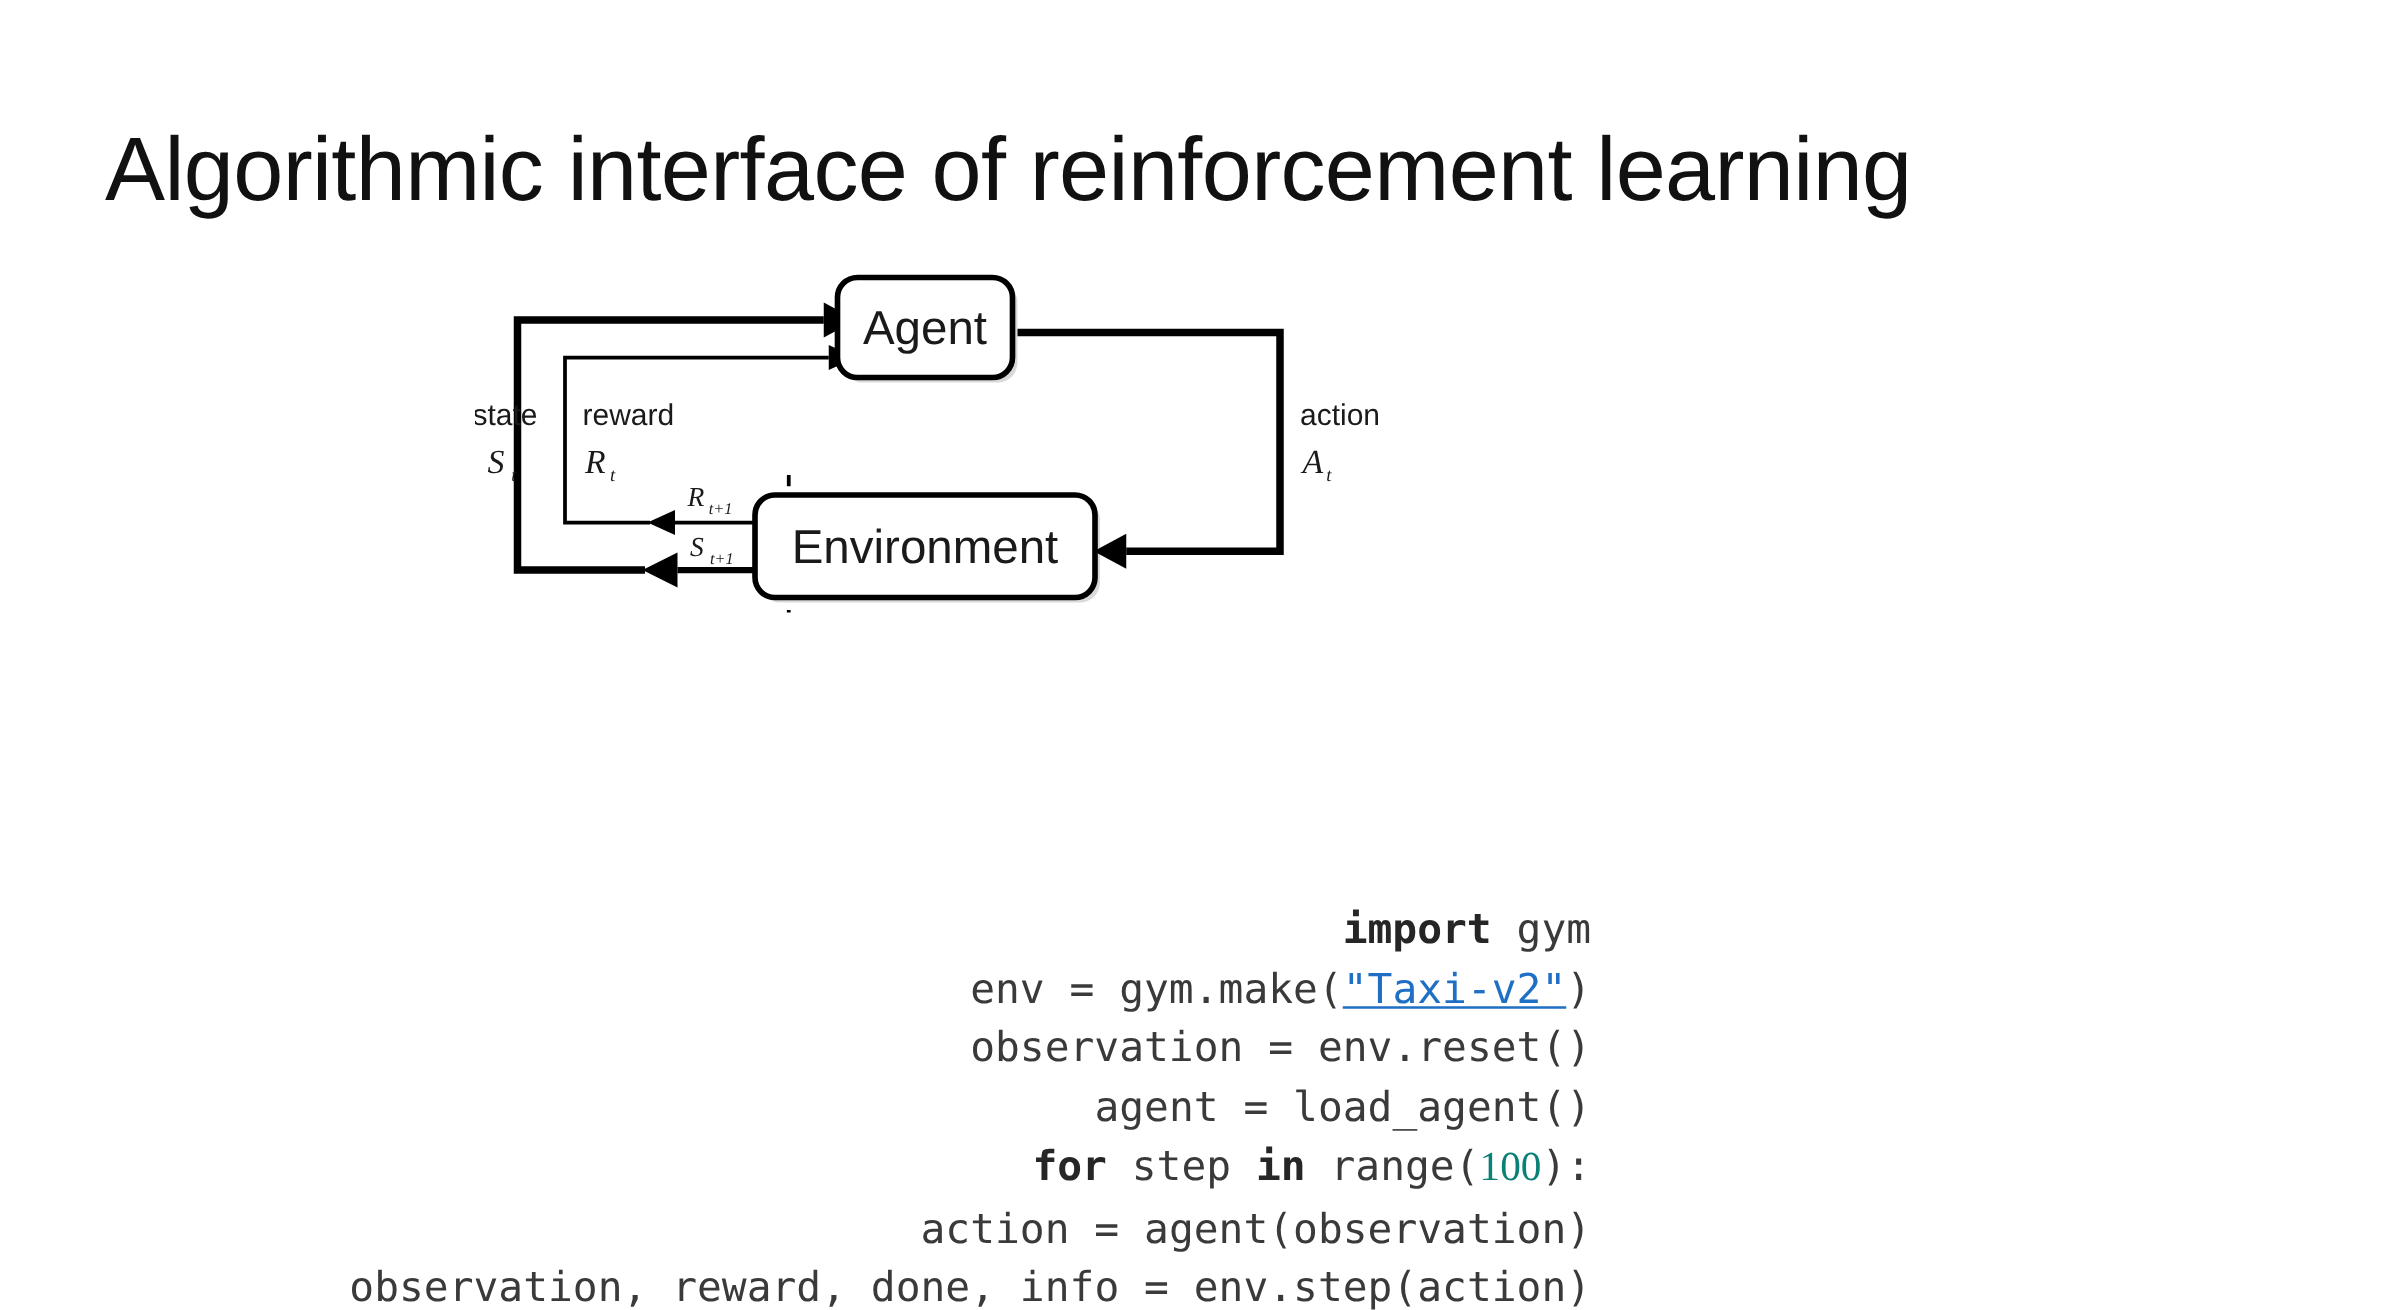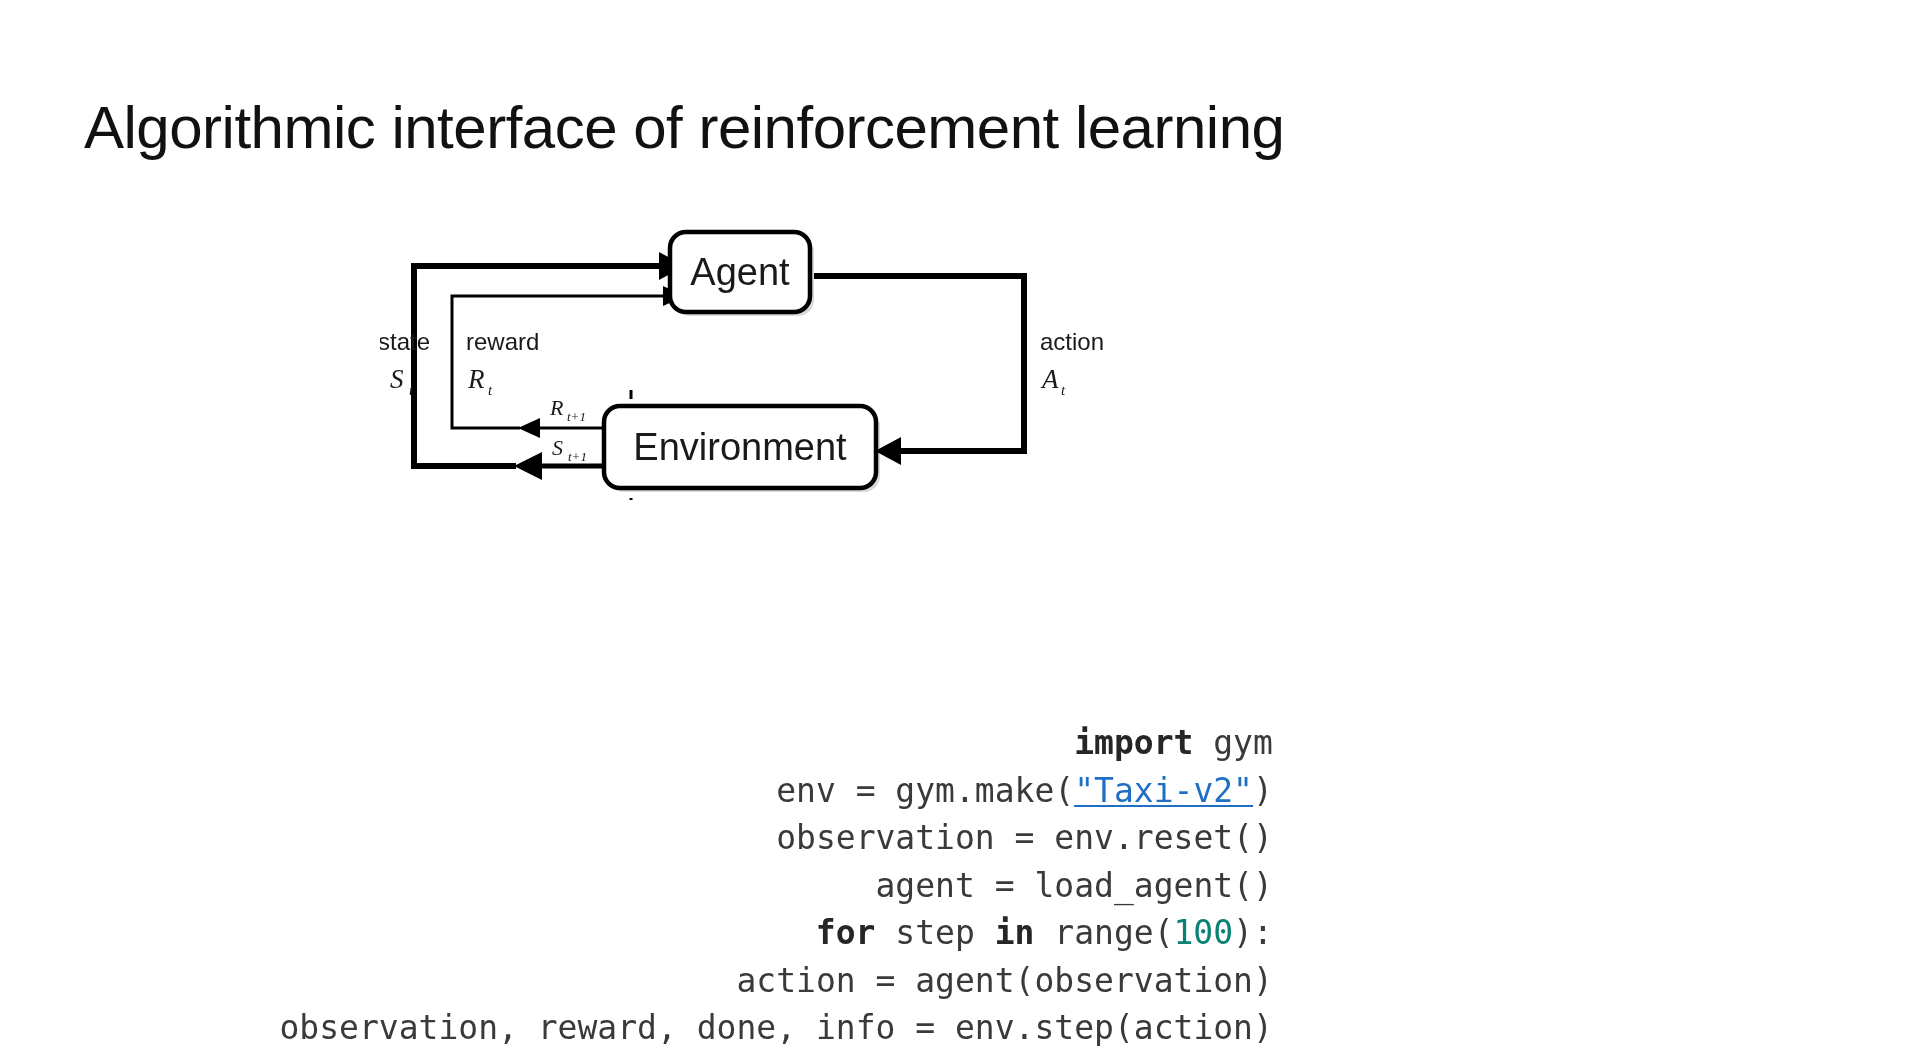--- a/index.html
+++ b/index.html
@@ -18,32 +18,32 @@
   }
 
   
   #slide-title {
     position: absolute;
     left: 84px;
     top: 36px;
     width: 1760px;
     font-family: "Liberation Sans", sans-serif;
     font-weight: 400;
-    font-size: 60px;
+    font-size: 72px;
     line-height: 104px;
     letter-spacing: -0.5px;
     color: #111111;
     white-space: nowrap;
   }
 
   
   #rl-diagram {
     position: absolute;
     left: 380px;
-    top: 210px;
+    top: 200px;
     width: 800px;
     height: 320px;
   }
   #rl-diagram svg {
     display: block;
   }
   .diagram-text {
     font-family: "Liberation Sans", sans-serif;
     fill: #1a1a1a;
   }
@@ -90,20 +90,21 @@
     display: block;
     white-space: pre;
     text-align: right;
   }
   .tok-kw {
     font-weight: bold;
     color: #262626;
   }
   .tok-num {
     color: #0b8076;
+    font-family: Liberation Serif, serif;
   }
   .tok-link {
     color: #1f6fc4;
     text-decoration: underline;
     text-decoration-thickness: 2px;
     text-underline-offset: 3px;
     cursor: pointer;
   }
 </style>
 </head>

